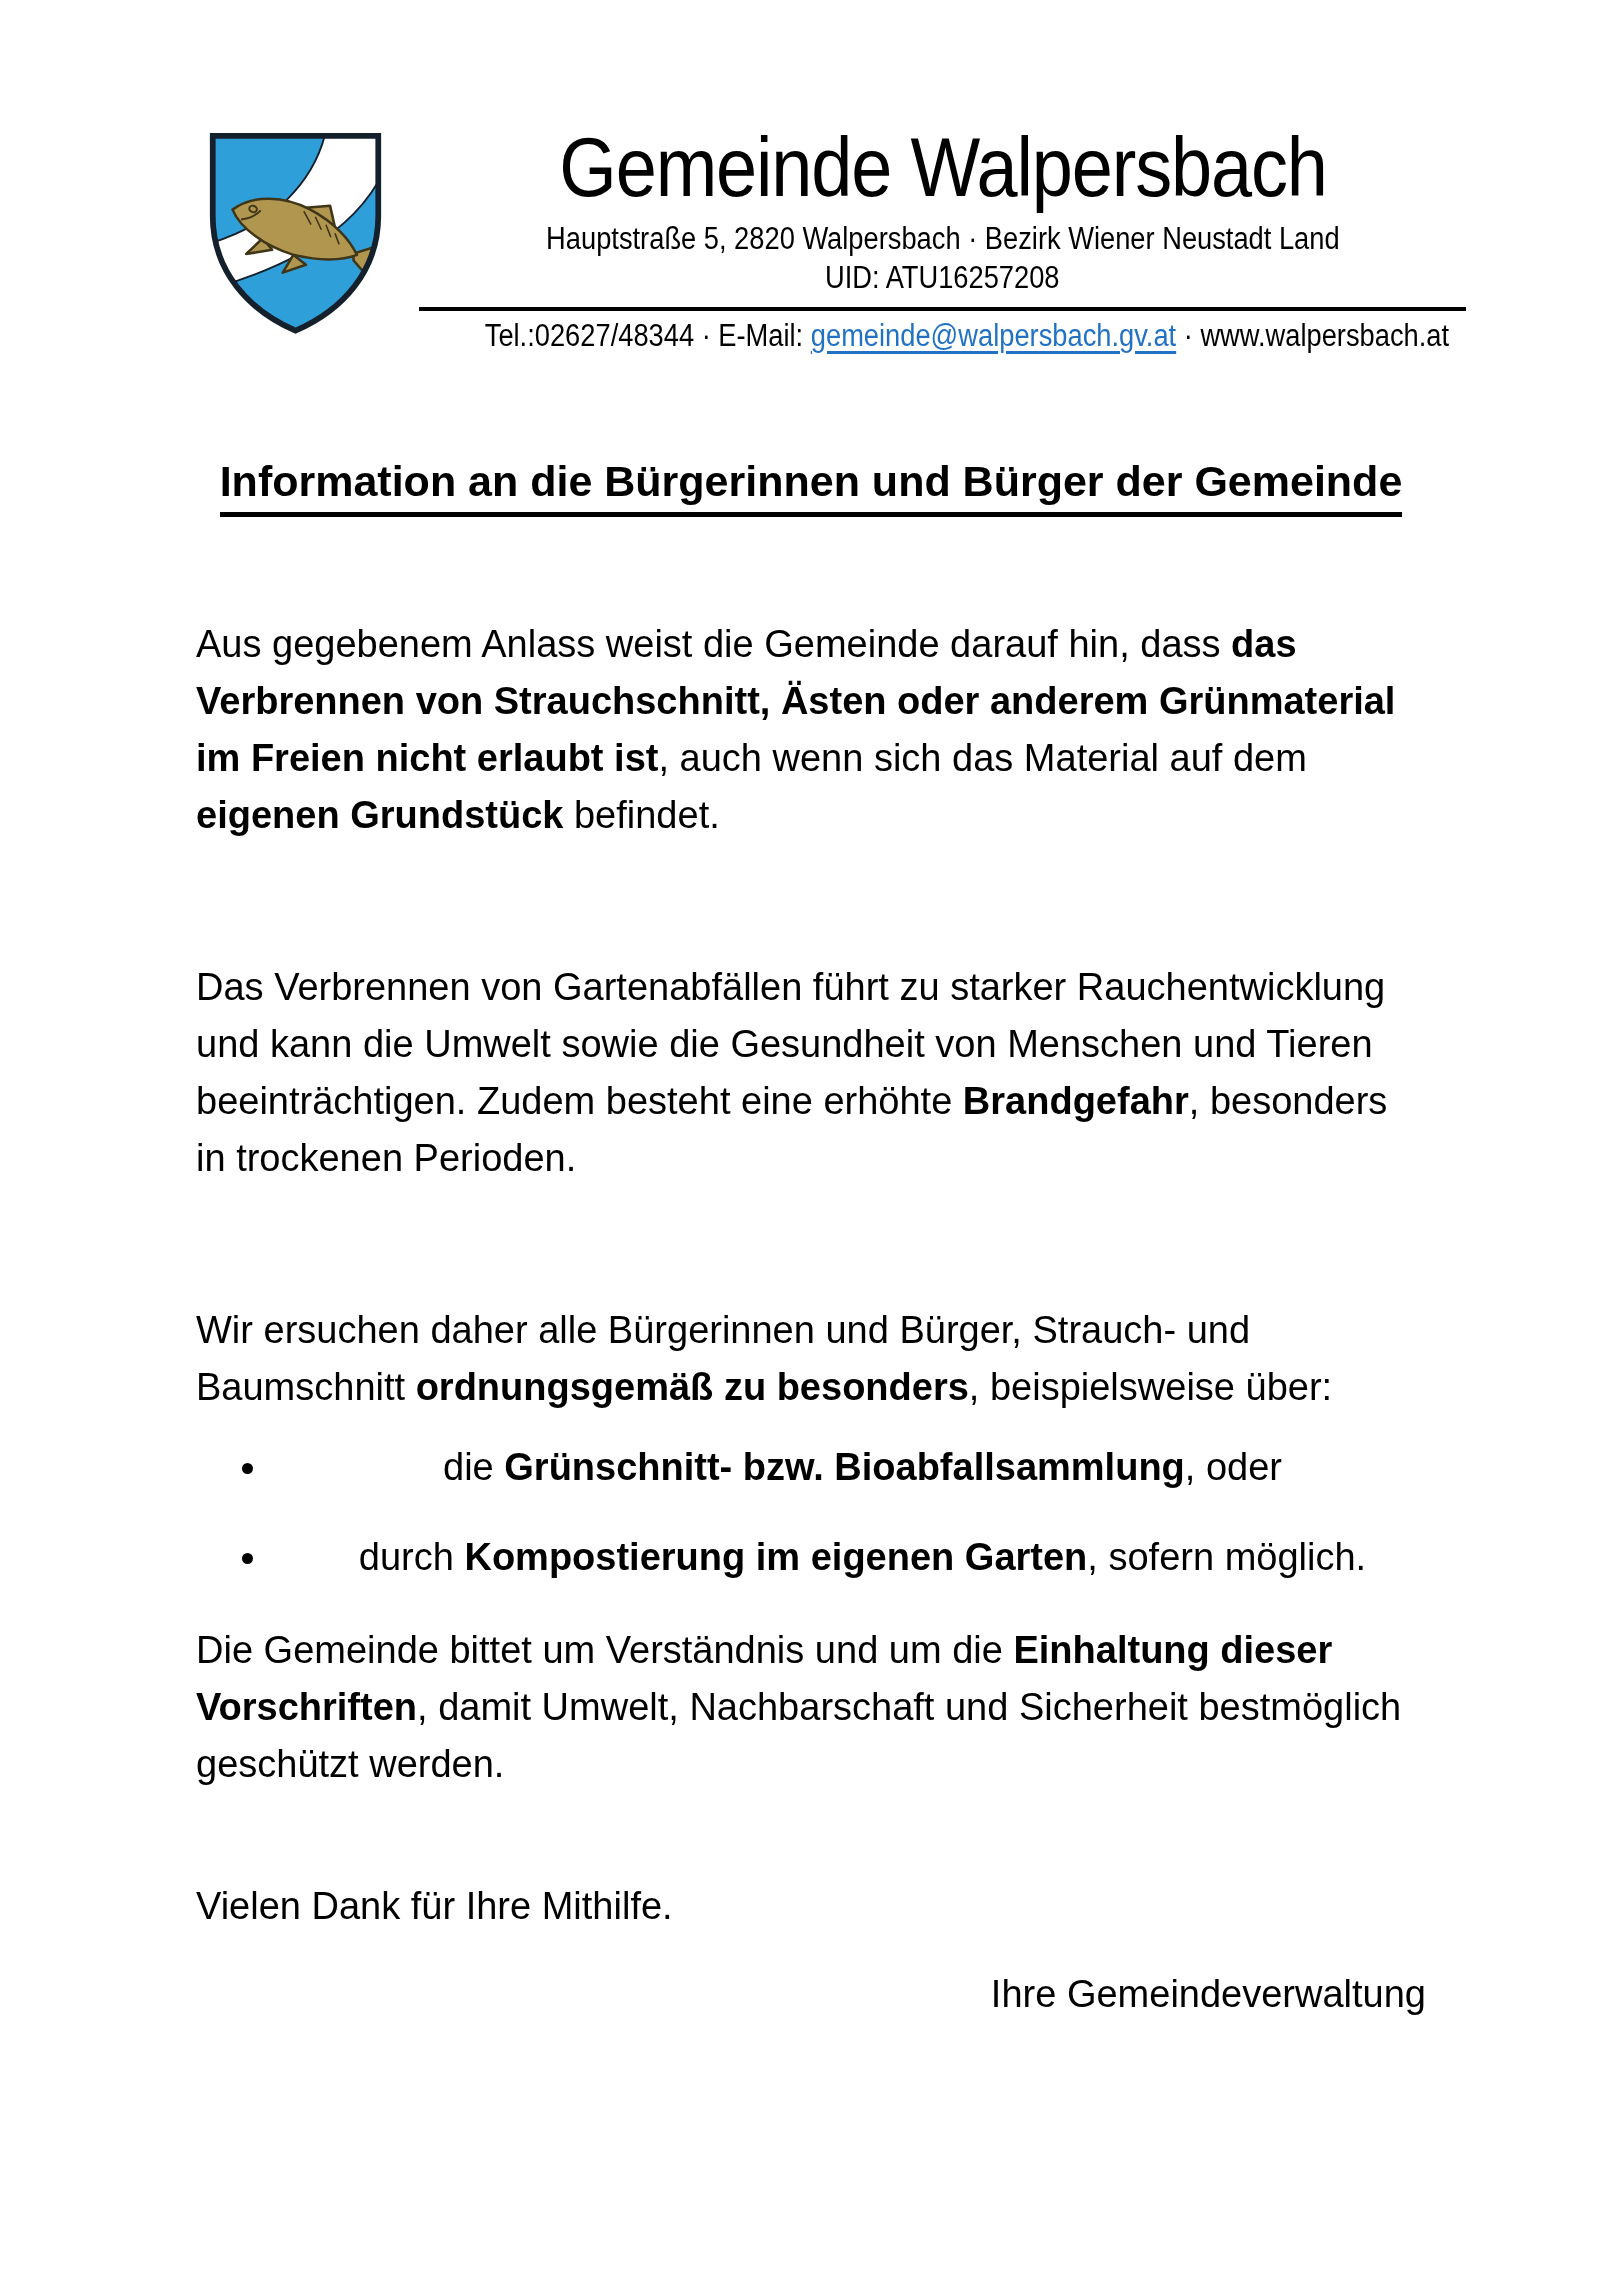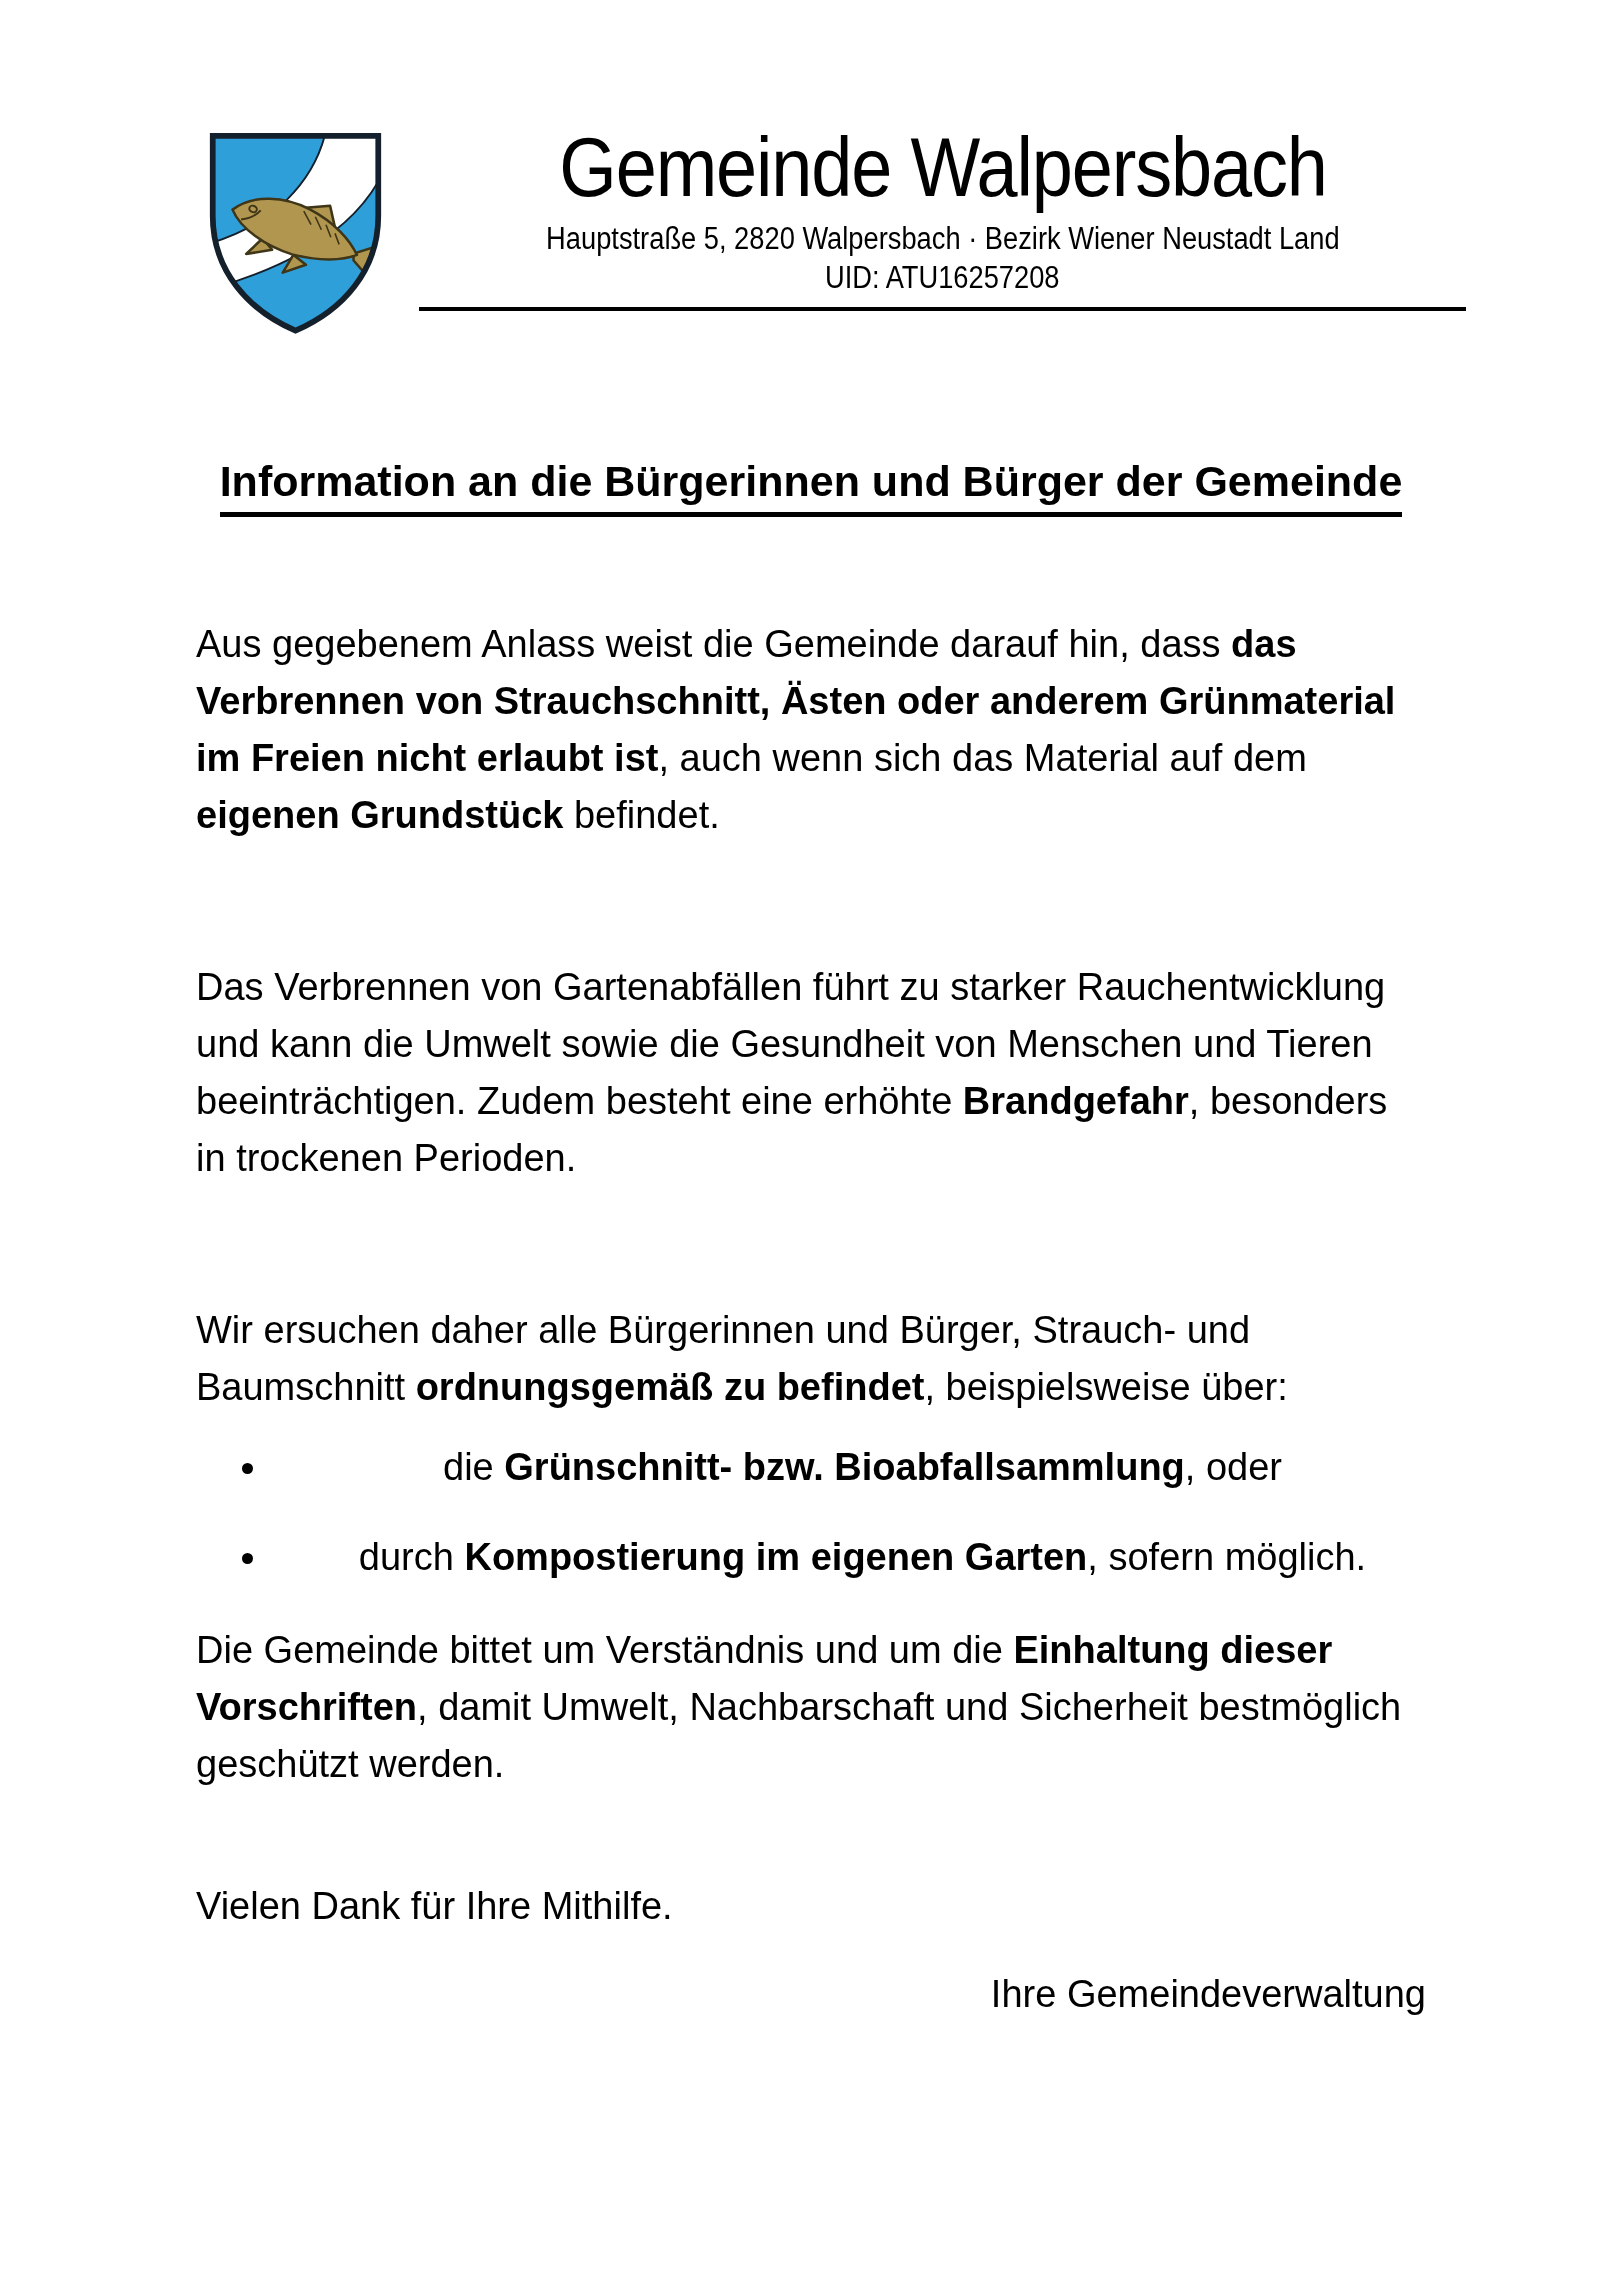--- a/index.html
+++ b/index.html
@@ -168,33 +168,38 @@
     <div class="title-line">
       <span class="cond">Gemeinde Walpersbach</span>
     </div>
     <div class="addr-line">
       <span class="cond">Hauptstraße 5, 2820 Walpersbach · Bezirk Wiener Neustadt Land</span>
     </div>
     <div class="uid-line">
       <span class="cond">UID: ATU16257208</span>
     </div>
     <hr class="head-rule">
+    <div class="contact-line">
+      <span class="cond">
+        <span>Tel.:02627/48344 · E-Mail: </span><a href="#" class="email-link">gemeinde@walpersbach.gv.at</a><span> · www.walpersbach.at</span>
+      </span>
+    </div>
   </div>
 
   <div class="content">
 
     <h1 class="notice-heading">
       <span class="hl">Information an die Bürgerinnen und Bürger der Gemeinde</span>
     </h1>
 
     <p class="para"><span>Aus gegebenem Anlass weist die Gemeinde darauf hin, dass </span><span class="b">das Verbrennen von Strauchschnitt, Ästen oder anderem Grünmaterial im Freien nicht erlaubt ist</span><span>, auch wenn sich das Material auf dem </span><span class="b">eigenen Grundstück</span><span> befindet.</span></p>
 
     <p class="para"><span>Das Verbrennen von Gartenabfällen führt zu starker Rauchentwicklung und kann die Umwelt sowie die Gesundheit von Menschen und Tieren beeinträchtigen. Zudem besteht eine erhöhte </span><span class="b">Brandgefahr</span><span>, besonders in trockenen Perioden.</span></p>
 
-    <p class="para para-tight"><span>Wir ersuchen daher alle Bürgerinnen und Bürger, Strauch- und Baumschnitt </span><span class="b">ordnungsgemäß zu befindet</span><span>, beispielsweise über:</span></p>
+    <p class="para para-tight"><span>Wir ersuchen daher alle Bürgerinnen und Bürger, Strauch- und Baumschnitt </span><span class="b">ordnungsgemäß zu besonders</span><span>, beispielsweise über:</span></p>
 
     <ul class="disposal-list">
       <li>
         <span class="bullet-dot"></span>
         <span><span>die </span><span class="b">Grünschnitt- bzw. Bioabfallsammlung</span><span>, oder</span></span>
       </li>
       <li>
         <span class="bullet-dot"></span>
         <span><span>durch </span><span class="b">Kompostierung im eigenen Garten</span><span>, sofern möglich.</span></span>
       </li>

